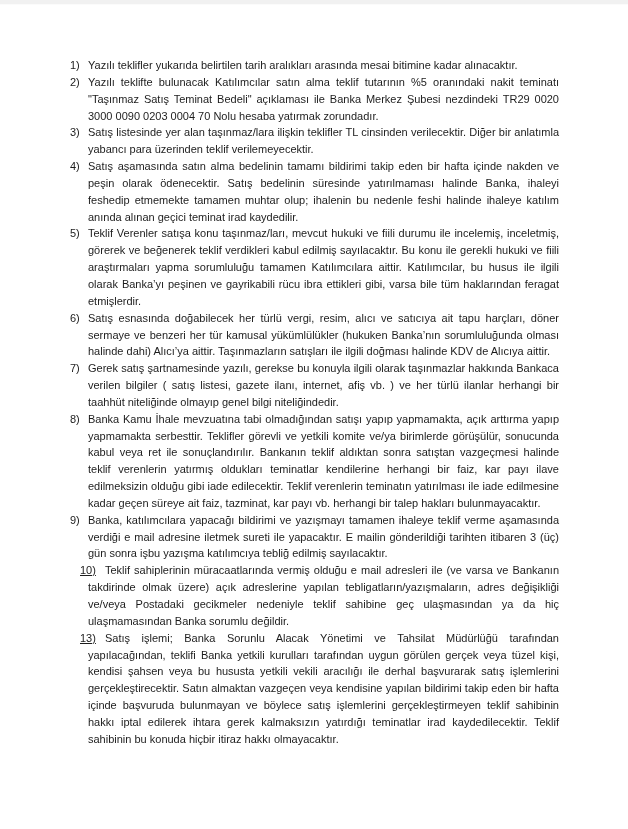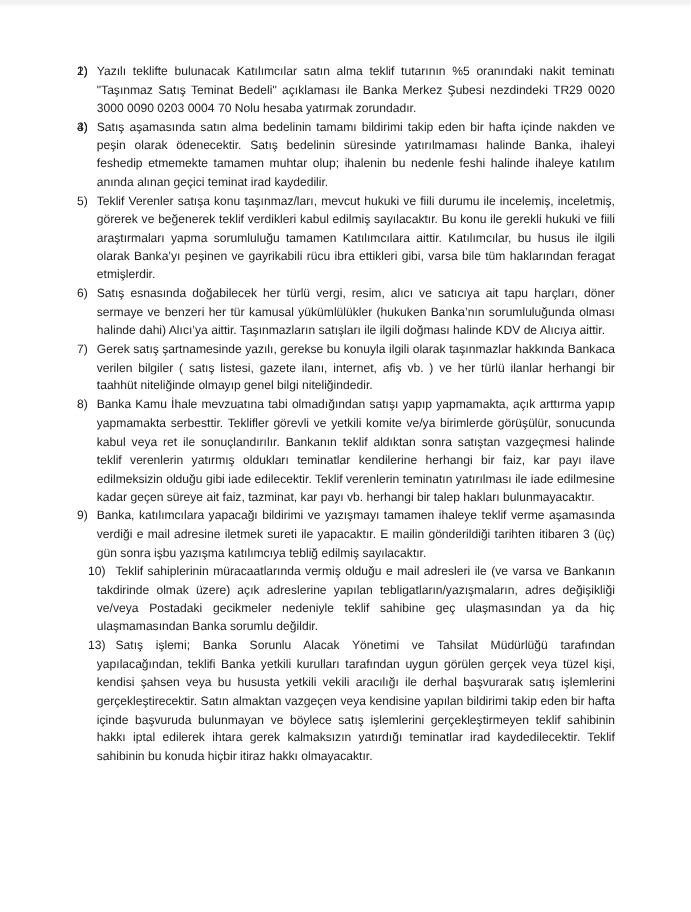--- a/index.html
+++ b/index.html
@@ -44,41 +44,44 @@
     left: 0;
     top: 0;
     white-space: nowrap;
   }
   
   .item.two-digit {
     text-indent: 17px;
   }
   .item.two-digit .marker {
     left: -7px;
+    text-decoration: underline;
   }
 </style>
 </head>
 <body>
 
 <div class="page">
   <div class="top-edge"></div>
 
   <div class="content">
 
     <p class="item">
       <span class="marker">1)</span>
+      <span>Yazılı teklifler yukarıda belirtilen tarih aralıkları arasında mesai bitimine kadar alınacaktır.</span>
     </p>
 
     <p class="item">
       <span class="marker">2)</span>
       <span>Yazılı teklifte bulunacak Katılımcılar satın alma teklif tutarının %5 oranındaki nakit teminatı "Taşınmaz Satış Teminat Bedeli" açıklaması ile Banka Merkez Şubesi nezdindeki TR29 0020 3000 0090 0203 0004 70 Nolu hesaba yatırmak zorundadır.</span>
     </p>
 
     <p class="item">
       <span class="marker">3)</span>
+      <span>Satış listesinde yer alan taşınmaz/lara ilişkin teklifler TL cinsinden verilecektir. Diğer bir anlatımla yabancı para üzerinden teklif verilemeyecektir.</span>
     </p>
 
     <p class="item">
       <span class="marker">4)</span>
       <span>Satış aşamasında satın alma bedelinin tamamı bildirimi takip eden bir hafta içinde nakden ve peşin olarak ödenecektir. Satış bedelinin süresinde yatırılmaması halinde Banka, ihaleyi feshedip etmemekte tamamen muhtar olup; ihalenin bu nedenle feshi halinde ihaleye katılım anında alınan geçici teminat irad kaydedilir.</span>
     </p>
 
     <p class="item">
       <span class="marker">5)</span>
       <span>Teklif Verenler satışa konu taşınmaz/ları, mevcut hukuki ve fiili durumu ile incelemiş, inceletmiş, görerek ve beğenerek teklif verdikleri kabul edilmiş sayılacaktır. Bu konu ile gerekli hukuki ve fiili araştırmaları yapma sorumluluğu tamamen Katılımcılara aittir. Katılımcılar, bu husus ile ilgili olarak Banka’yı peşinen ve gayrikabili rücu ibra ettikleri gibi, varsa bile tüm haklarından feragat etmişlerdir.</span>

